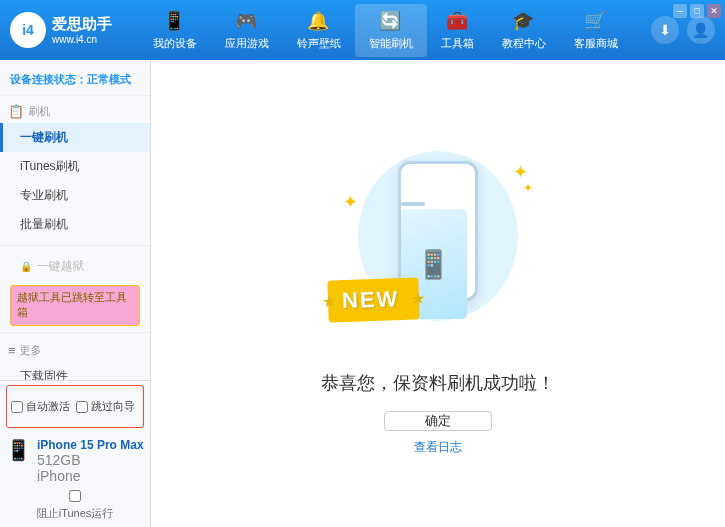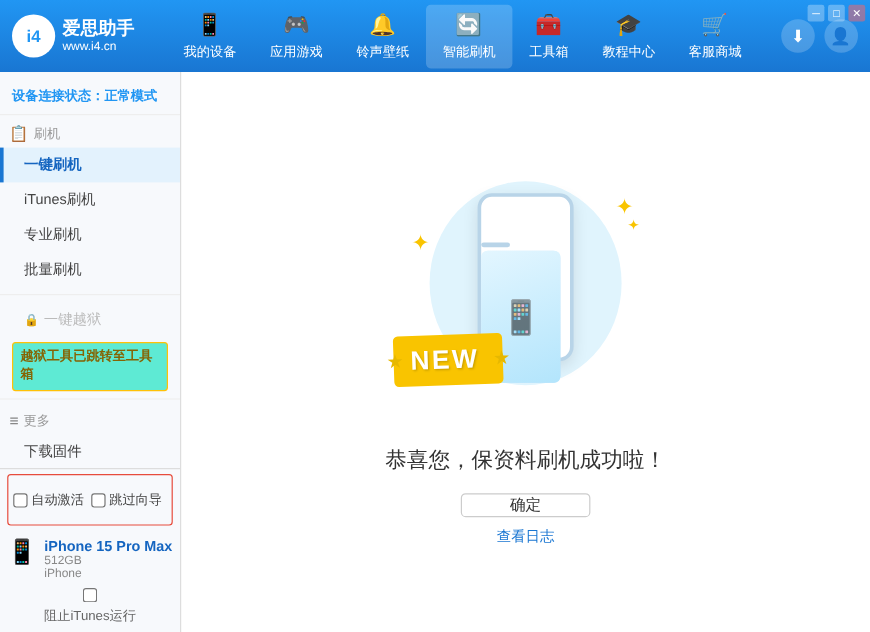--- a/index.html
+++ b/index.html
@@ -28,30 +28,30 @@
     
     .sidebar { width: 150px; background: #f7f9fc; border-right: 1px solid #ddd; overflow-y: auto; padding: 8px 0; }
     .sidebar-status { padding: 4px 10px 8px; font-size: 11px; color: #666; border-bottom: 1px solid #eee; margin-bottom: 4px; }
     .sidebar-status span { color: #2196F3; font-weight: bold; }
     .sidebar-section { padding: 4px 8px; font-size: 11px; color: #999; display: flex; align-items: center; gap: 4px; margin-top: 4px; }
     .sidebar-section .sec-icon { font-size: 13px; color: #888; }
     .sidebar-item { padding: 6px 12px 6px 20px; font-size: 12px; color: #444; cursor: pointer; }
     .sidebar-item.active { background: #e3f2fd; color: #1565C0; border-left: 3px solid #1976D2; padding-left: 17px; font-weight: bold; }
     .sidebar-disabled { padding: 6px 12px 6px 20px; font-size: 12px; color: #bbb; display: flex; align-items: center; gap: 4px; }
     .sidebar-disabled .lock-icon { font-size: 10px; color: #ccc; }
-    .sidebar-notice { margin: 4px 10px; background: #5eead4; border: 1px solid #ffc107; border-radius: 3px; padding: 4px 6px; font-size: 11px; color: #856404; line-height: 1.4; font-weight: bold; }
+    .sidebar-notice { margin: 4px 10px; background: #f9a8d4; border: 1px solid #ffc107; border-radius: 3px; padding: 4px 6px; font-size: 11px; color: #856404; line-height: 1.4; }
     .sidebar-divider { height: 1px; background: #eee; margin: 6px 0; }
     .auto-row { display: flex; align-items: center; gap: 4px; margin-bottom: 6px; border: 1.5px solid #e74c3c; padding: 13px 4px; border-radius: 3px; }
     .checkbox-label { display: flex; align-items: center; gap: 3px; font-size: 11px; color: #444; cursor: pointer; }
     .checkbox-label input { width: 12px; height: 12px; }
     .device-info { display: flex; align-items: flex-start; gap: 6px; padding: 4px 0; }
     .device-icon { font-size: 20px; color: #1976D2; }
     .device-details { font-size: 11px; color: #333; }
     .device-name { font-weight: bold; color: #1565C0; font-size: 12px; }
-    .device-sub { color: #888; font-size: 10px; }
+    .device-sub { color: #888; font-size: 14px; }
     .itunes-row { display: flex; align-items: center; gap: 4px; font-size: 11px; color: #666; padding: 2px 0; flex-direction: column; }
     .itunes-row input { width: 12px; height: 12px; }
 
     
     .content { flex: 1; display: flex; flex-direction: column; align-items: center; justify-content: center; background: white; position: relative; }
     .success-image { width: 200px; height: 220px; position: relative; display: flex; align-items: center; justify-content: center; margin-bottom: 20px; }
     
     .phone-bg { width: 160px; height: 170px; background: #e0f4fd; border-radius: 50%; position: absolute; top: 20px; }
     .phone-frame { width: 80px; height: 140px; background: white; border-radius: 12px; border: 3px solid #b8d4e8; position: absolute; top: 30px; z-index: 2; box-shadow: 0 4px 12px rgba(0,0,0,0.1); }
     .phone-screen { width: 66px; height: 110px; background: linear-gradient(135deg, #e3f2fd, #bbdefb); border-radius: 6px; position: absolute; top: 45px; z-index: 3; }

